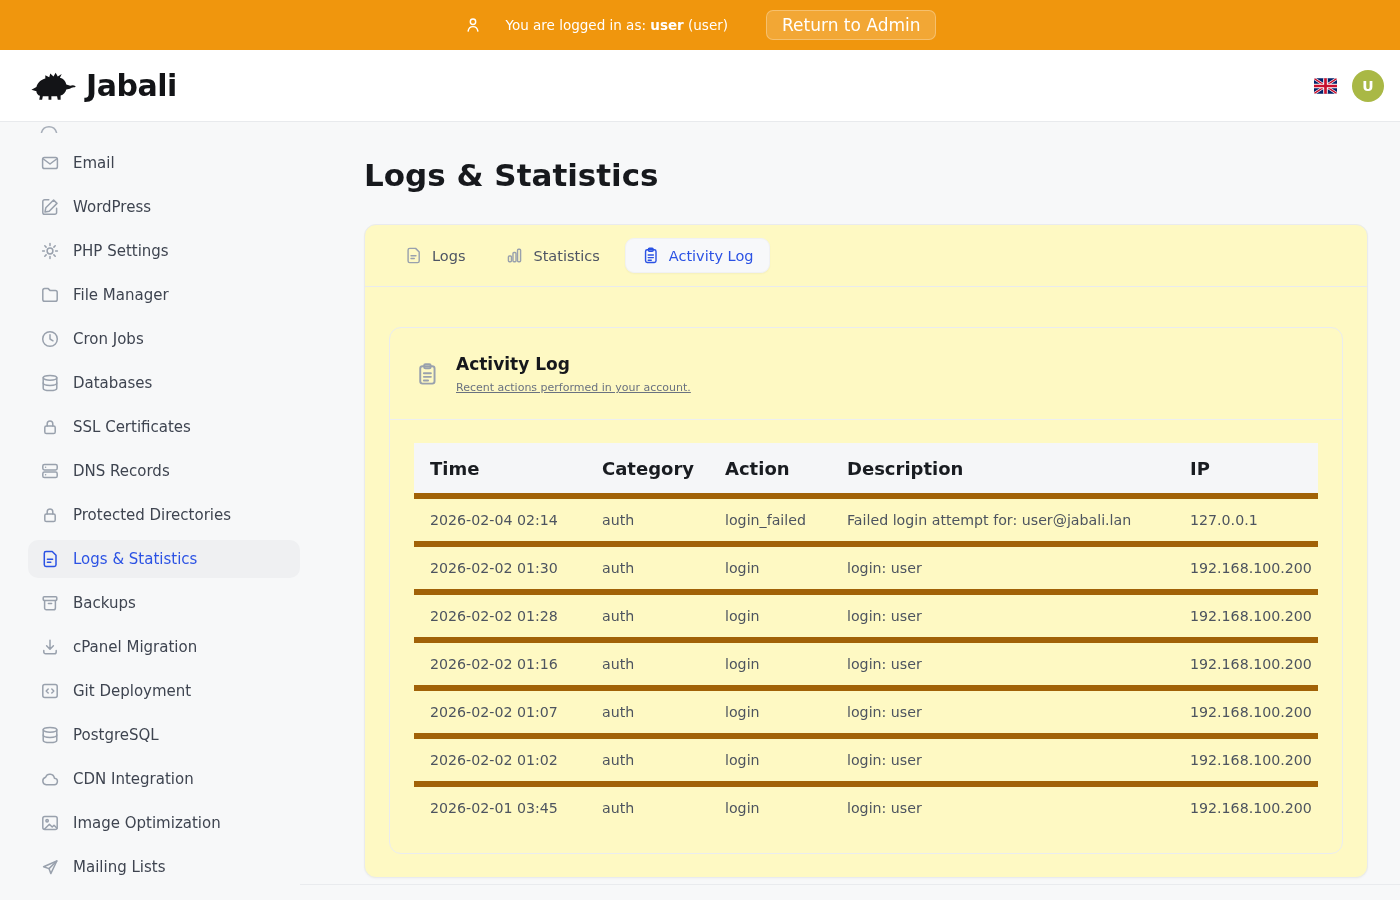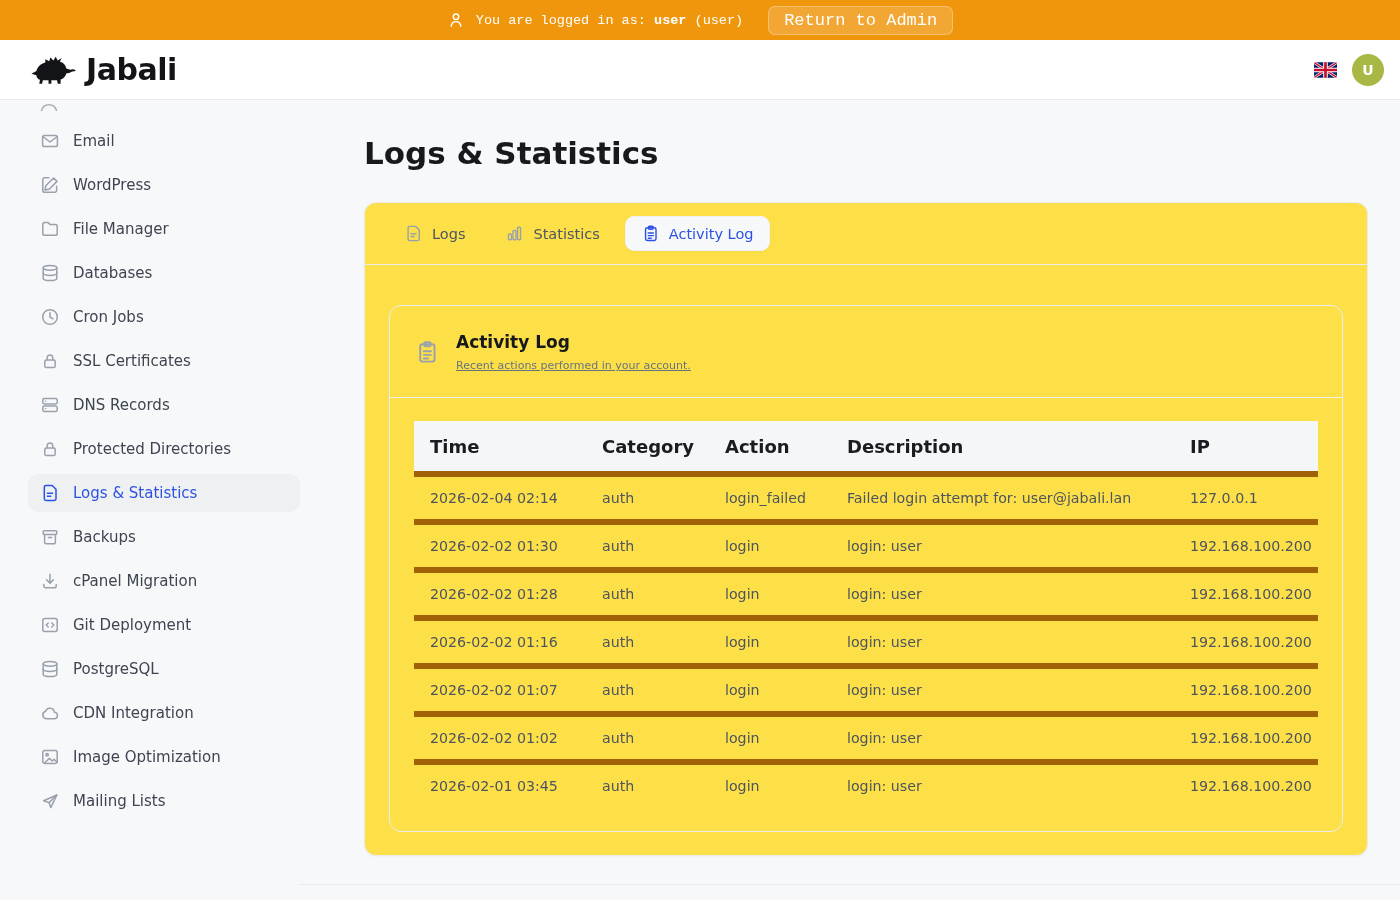--- a/index.html
+++ b/index.html
@@ -3,33 +3,33 @@
 <meta charset="utf-8">
 <style>
   * { margin:0; padding:0; box-sizing:border-box; }
   html,body { width:1400px; height:900px; overflow:hidden; }
   body {
     font-family:"DejaVu Sans","Liberation Sans",sans-serif;
     background:#f7f8f9; color:#1a1d23; position:relative;
   }
   
   .topbar {
-    height:40px; background:#f0960d; display:flex; align-items:center;
-    justify-content:center; gap:11px; color:#fff; font-size:13.5px;font-family:Liberation Mono, monospace;
+    height:50px; background:#f0960d; display:flex; align-items:center;
+    justify-content:center; gap:24px; color:#fff; font-size:13.5px;
   }
   .topbar .msg b { font-weight:700; }
   .return-btn {
     margin-left:14px; background:rgba(255,255,255,0.17);
     border:1px solid rgba(255,255,255,0.28); color:#fff;
     font-size:17px; padding:4px 15px; border-radius:7px; cursor:pointer;
     font-family:inherit;
   }
   
   .appheader {
-    height:60px; background:#fff; border-bottom:1px solid #e8eaed;
+    height:72px; background:#fff; border-bottom:1px solid #e8eaed;
     display:flex; align-items:center; justify-content:space-between;
     padding:0 16px 0 30px;
   }
   .brand { display:flex; align-items:center; gap:9px; }
   .brand-name { font-size:30px; font-weight:800; letter-spacing:-0.5px; color:#131417; }
   .header-right { display:flex; align-items:center; gap:15px; }
   .flag { width:23px; height:16px; border-radius:2px; display:block; }
   .avatar {
     width:32px; height:32px; border-radius:50%; background:#a9b845;
     color:#fff; font-size:14px; font-weight:700; display:flex;
@@ -48,21 +48,21 @@
     font-size:15px; color:#3e4450; cursor:pointer; text-decoration:none;
   }
   .side-item.active { background:#eff0f2; color:#2b52e4; }
   .ic { width:20px; height:20px; stroke:#99a1ad; fill:none;
         stroke-width:1.5; stroke-linecap:round; stroke-linejoin:round; flex:0 0 20px; }
   .side-item.active .ic { stroke:#2b52e4; }
   
   .content { flex:1; padding:34px 32px 0 52px; position:relative; }
   .page-title { font-size:31px; line-height:38px; font-weight:800; color:#17191d; margin-bottom:30px; }
   .outer-card {
-    background:#fde047; border:1px solid #e9ebee; border-radius:12px; overflow:hidden;
+    background:#fef9c3; border:1px solid #e9ebee; border-radius:12px; overflow:hidden;
     box-shadow:0 1px 2px rgba(16,24,40,0.03);
   }
   .tabstrip { display:flex; align-items:center; gap:10px; padding:13px 24px;
               border-bottom:1px solid #e9ebee; }
   .tab {
     display:flex; align-items:center; gap:9px; padding:7px 15px;
     border-radius:9px; font-size:14.5px; color:#4e5564; cursor:pointer;
   }
   .tab.active { background:#f7f8fa; border:1px solid #f0f1f4; color:#2b52e4;
                 box-shadow:0 1px 2px rgba(16,24,40,0.04); }
@@ -143,38 +143,45 @@
     </a>
     <a class="side-item">
       <svg class="ic" viewBox="0 0 20 20">
           <path d="M16.6 11.2 V15.4 a1.8 1.8 0 0 1 -1.8 1.8 H4.6 A1.8 1.8 0 0 1 2.8 15.4 V4.6 A1.8 1.8 0 0 1 4.6 2.8 h4.2"></path>
           <path d="M13.6 3 l3.4 3.4 -7.8 7.8 -4.2 0.8 0.8 -4.2 Z"></path>
         </svg>
       <span>WordPress</span>
     </a>
     <a class="side-item">
       <svg class="ic" viewBox="0 0 20 20">
+          <circle cx="10" cy="10" r="2.9"></circle>
+          <path d="M10 2.6 V4.4 M10 15.6 V17.4 M2.6 10 H4.4 M15.6 10 H17.4 M4.8 4.8 L6.1 6.1 M13.9 13.9 L15.2 15.2 M15.2 4.8 L13.9 6.1 M6.1 13.9 L4.8 15.2"></path>
+        </svg>
+      <span>PHP Settings</span>
+    </a>
+    <a class="side-item">
+      <svg class="ic" viewBox="0 0 20 20">
           <path d="M2.8 5.4 a1.8 1.8 0 0 1 1.8 -1.8 h3.6 l2 2 h5.2 a1.8 1.8 0 0 1 1.8 1.8 v7 a1.8 1.8 0 0 1 -1.8 1.8 H4.6 a1.8 1.8 0 0 1 -1.8 -1.8 Z"></path>
         </svg>
       <span>File Manager</span>
+    </a>
+    <a class="side-item">
+      <svg class="ic" viewBox="0 0 20 20">
+          <circle cx="10" cy="10" r="7.3"></circle>
+          <path d="M10 5.8 V10 l3 1.8"></path>
+        </svg>
+      <span>Cron Jobs</span>
     </a>
     <a class="side-item">
       <svg class="ic" viewBox="0 0 20 20">
           <ellipse cx="10" cy="4.8" rx="6.8" ry="2.4"></ellipse>
           <path d="M3.2 4.8 V15.2 c0 1.4 3 2.4 6.8 2.4 s6.8 -1 6.8 -2.4 V4.8"></path>
           <path d="M3.2 10 c0 1.4 3 2.4 6.8 2.4 s6.8 -1 6.8 -2.4"></path>
         </svg>
       <span>Databases</span>
-    </a>
-    <a class="side-item">
-      <svg class="ic" viewBox="0 0 20 20">
-          <circle cx="10" cy="10" r="7.3"></circle>
-          <path d="M10 5.8 V10 l3 1.8"></path>
-        </svg>
-      <span>Cron Jobs</span>
     </a>
     <a class="side-item">
       <svg class="ic" viewBox="0 0 20 20">
           <rect x="4.8" y="9" width="10.4" height="7.6" rx="1.6"></rect>
           <path d="M7.2 9 V6.8 a2.8 2.8 0 0 1 5.6 0 V9"></path>
         </svg>
       <span>SSL Certificates</span>
     </a>
     <a class="side-item">
       <svg class="ic" viewBox="0 0 20 20">

